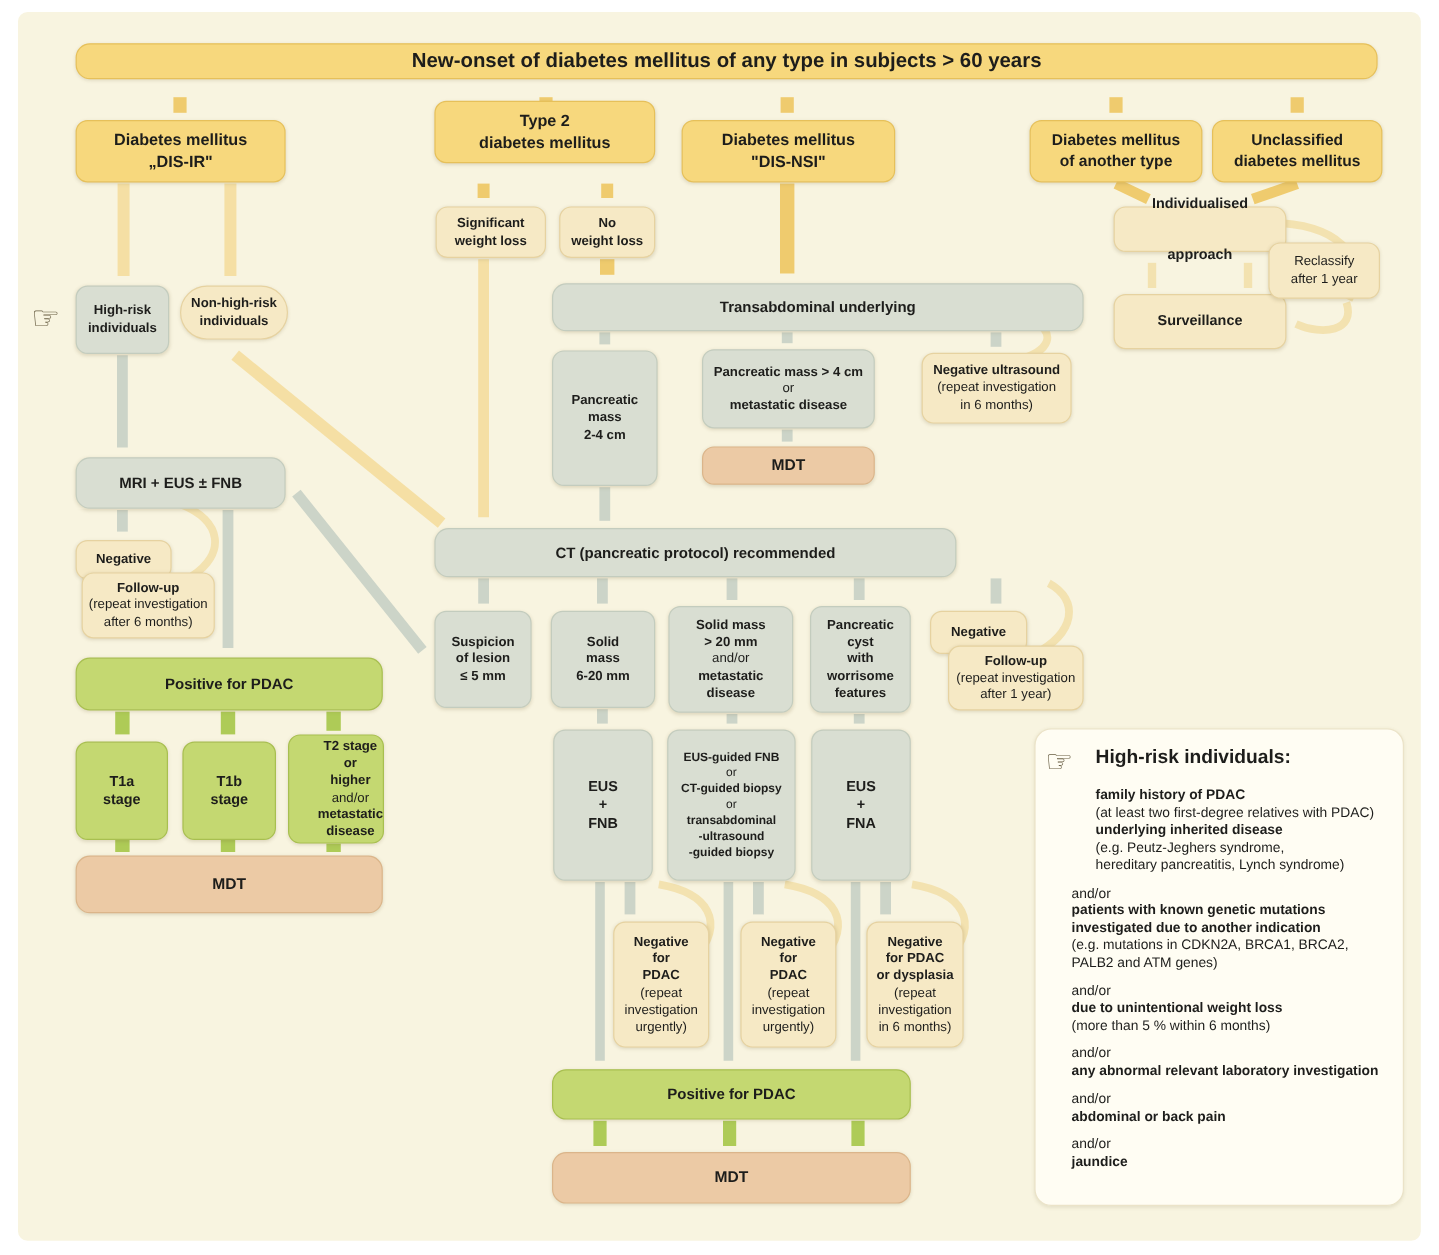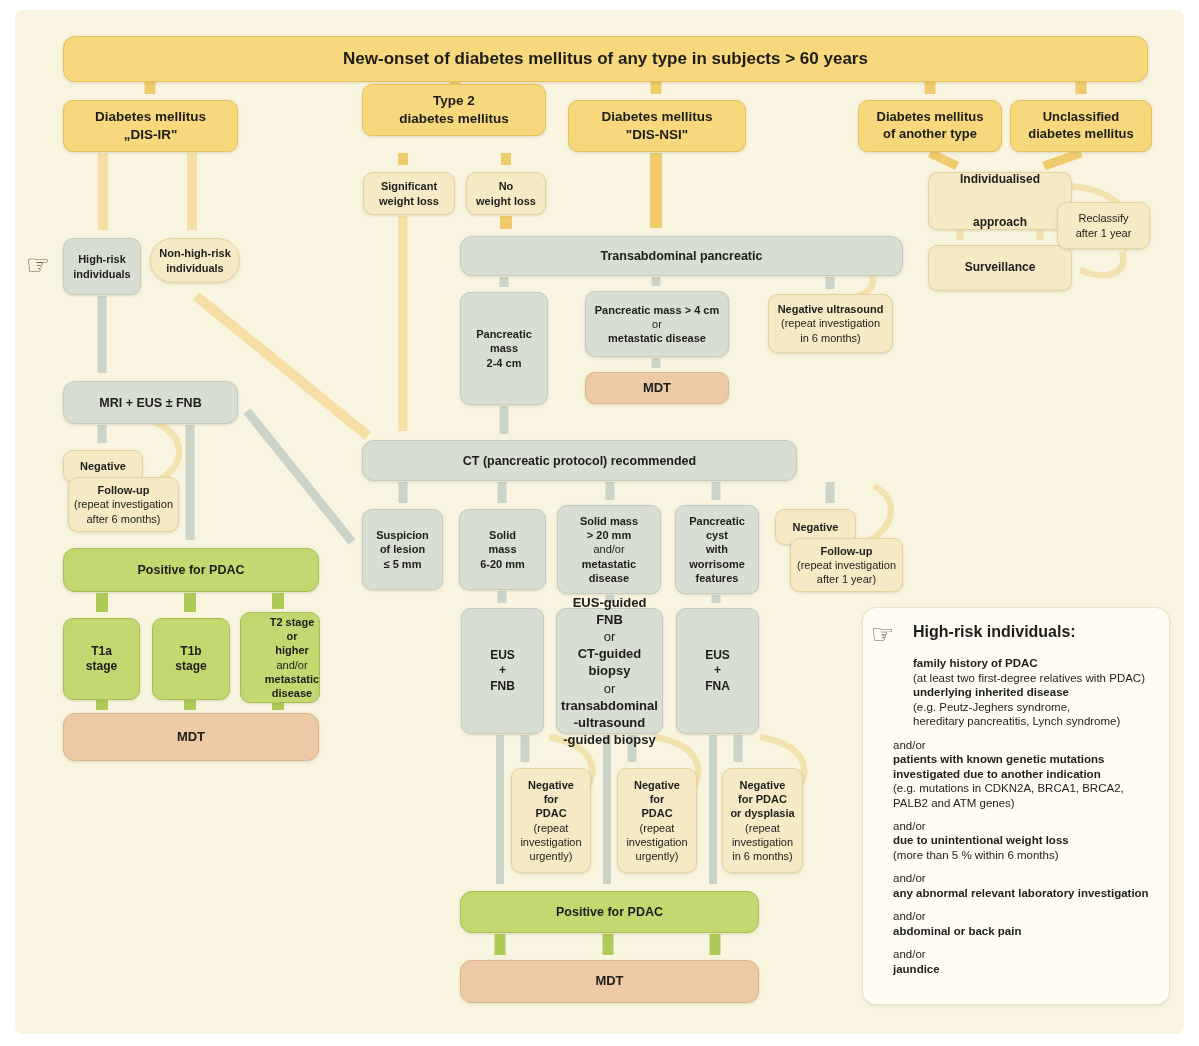--- a/index.html
+++ b/index.html
@@ -29,21 +29,21 @@
   .mkf-n {fill:var(--arrow-green,#aecb57);}
   .mkf-c {fill:var(--arrow-cream,#f3e2b0);}
   .node{position:absolute;z-index:2;display:flex;flex-direction:column;align-items:center;justify-content:center;
         text-align:center;border-radius:10px;box-sizing:border-box;padding:3px 4px;font-weight:bold;
         font-size:11px;line-height:1.28;border:1px solid transparent;box-shadow:0 1px 3px rgba(110,95,45,.18);}
   .gold  {background:var(--gold,#f7d87d);  border-color:var(--gold-border,#e6c05a);  font-size:13.5px;line-height:1.3;}
   .cream {background:var(--cream,#f6e9c5); border-color:var(--cream-border,#e6d2a0);}
   .gray  {background:var(--gray,#d9ded2);  border-color:var(--gray-border,#c3ccbe);}
   .green {background:var(--green,#c4d871); border-color:var(--green-border,#a8bf50);}
   .salmon{background:var(--salmon,#eccaa5);border-color:var(--salmon-border,#dbb58a);}
-  .f17{font-size:17px;} .f13{font-size:13px;} .f125{font-size:12.5px;} .f12{font-size:12px;} .f105{font-size:13px;line-height:1.32;}
+  .f17{font-size:17px;} .f13{font-size:13px;} .f125{font-size:12.5px;} .f12{font-size:12px;} .f105{font-size:10px;line-height:1.32;}
   .ln{display:block;}
   .ln.r{font-weight:400;}
   .ln.b{font-weight:bold;}
   .ln.g{margin-top:9px;}
   .ln.i{margin-left:20px;}
   .hand{position:absolute;z-index:3;font-size:27px;color:#6b6146;line-height:1;}
   .legend{position:absolute;left:862px;top:607px;width:308px;height:398px;z-index:2;box-sizing:border-box;
           background:var(--legend-bg,#fffdf3);border:1px solid var(--legend-border,#ebe3c8);border-radius:14px;
           padding:14px 8px 10px 30px;font-size:11.5px;font-weight:400;line-height:1.26;text-align:left;
           box-shadow:0 1px 3px rgba(110,95,45,.12);}
@@ -136,21 +136,21 @@
   <path class="an" stroke-width="12" marker-end="url(#mn)" d="M190,593 L190,612"></path>
   <path class="an" stroke-width="12" marker-end="url(#mn)" d="M278,593 L278,609"></path>
   <path class="an" stroke-width="12" marker-end="url(#mn)" d="M102,700 L102,710"></path>
   <path class="an" stroke-width="12" marker-end="url(#mn)" d="M190,700 L190,710"></path>
   <path class="an" stroke-width="12" marker-end="url(#mn)" d="M278,703 L278,710"></path>
   <path class="an" stroke-width="11" marker-end="url(#mn)" d="M500,934 L500,955"></path>
   <path class="an" stroke-width="11" marker-end="url(#mn)" d="M608,934 L608,955"></path>
   <path class="an" stroke-width="11" marker-end="url(#mn)" d="M715,934 L715,955"></path>
 </svg>
 
-<div class="node gold f17" style="left:63px;top:36px;width:1085px;height:46px;border-radius:12px;">
+<div class="node gold f17" style="left:63px;top:36px;width:1085px;height:30px;border-radius:12px;">
     <span>New-onset of diabetes mellitus of any type in subjects &gt; 60 years</span>
   </div>
 
 <div class="node gold" style="left:63px;top:100px;width:175px;height:52px;">
     <span class="ln">Diabetes mellitus</span>
     <span class="ln">„DIS-IR"</span>
   </div>
 <div class="node gold" style="left:362px;top:84px;width:184px;height:52px;">
     <span class="ln">Type 2</span>
     <span class="ln">diabetes mellitus</span>
@@ -170,21 +170,21 @@
 
 <div class="node cream" style="left:363px;top:172px;width:92px;height:43px;">
     <span class="ln">Significant</span>
     <span class="ln">weight loss</span>
   </div>
 <div class="node cream" style="left:466px;top:172px;width:80px;height:43px;">
     <span class="ln">No</span>
     <span class="ln">weight loss</span>
   </div>
 
-<div class="node cream f12" style="left:928px;top:172px;width:144px;height:58px;gap:28px;">
+<div class="node cream f12" style="left:928px;top:172px;width:144px;height:38px;gap:28px;">
     <span class="ln">Individualised</span>
     <span class="ln">approach</span>
   </div>
 <div class="node cream f12" style="left:928px;top:245px;width:144px;height:46px;">
     <span>Surveillance</span>
   </div>
 <div class="node cream" style="left:1057px;top:202px;width:93px;height:47px;z-index:3;">
     <span class="ln r">Reclassify</span>
     <span class="ln r">after 1 year</span>
   </div>
@@ -193,21 +193,21 @@
 <div class="node gray" style="left:63px;top:238px;width:78px;height:57px;">
     <span class="ln">High-risk</span>
     <span class="ln">individuals</span>
   </div>
 <div class="node cream" style="left:150px;top:238px;width:90px;height:45px;border-radius:28px;">
     <span class="ln">Non-high-risk</span>
     <span class="ln">individuals</span>
   </div>
 
 <div class="node gray f125" style="left:460px;top:236px;width:443px;height:40px;border-radius:12px;">
-    <span>Transabdominal pancreatic</span>
+    <span>Transabdominal underlying</span>
   </div>
 <div class="node gray" style="left:460px;top:292px;width:88px;height:113px;">
     <span class="ln">Pancreatic</span>
     <span class="ln">mass</span>
     <span class="ln">2-4 cm</span>
   </div>
 <div class="node gray" style="left:585px;top:291px;width:144px;height:66px;">
     <span class="ln">Pancreatic mass &gt; 4 cm</span>
     <span class="ln r">or</span>
     <span class="ln">metastatic disease</span>

